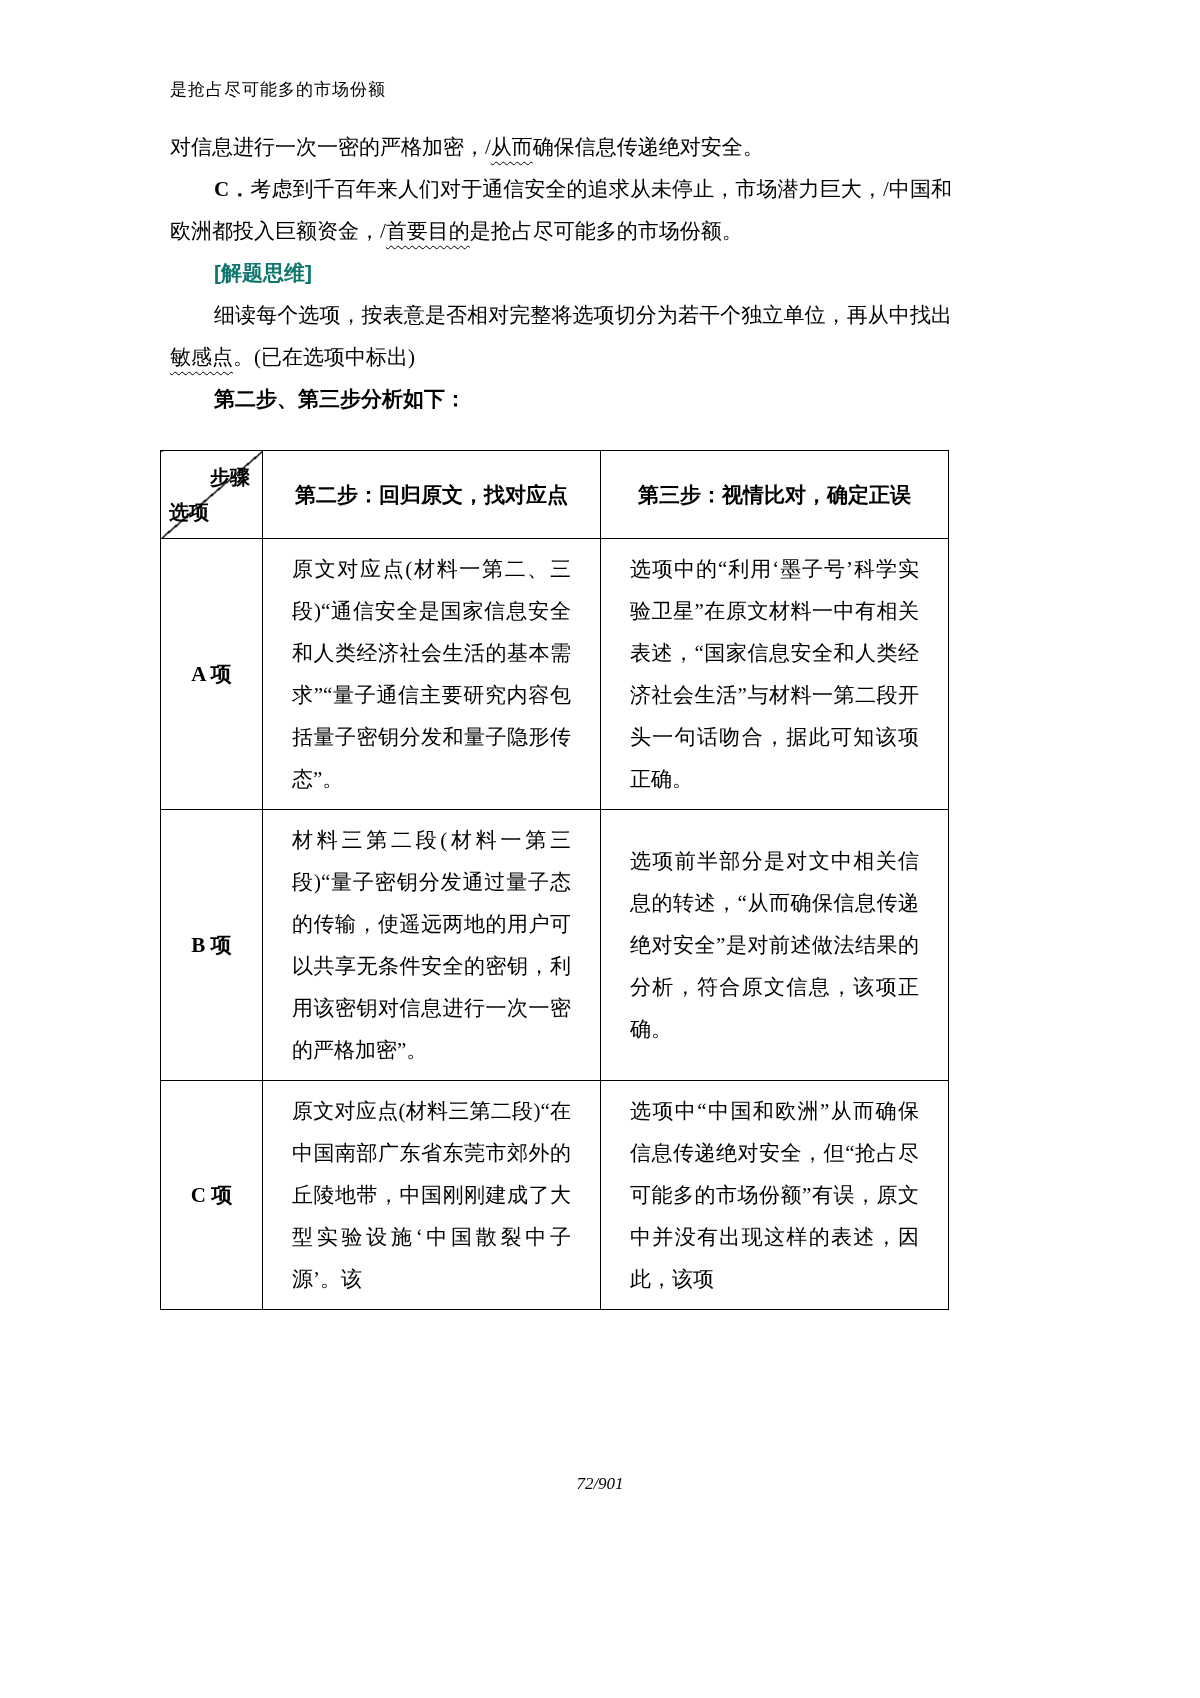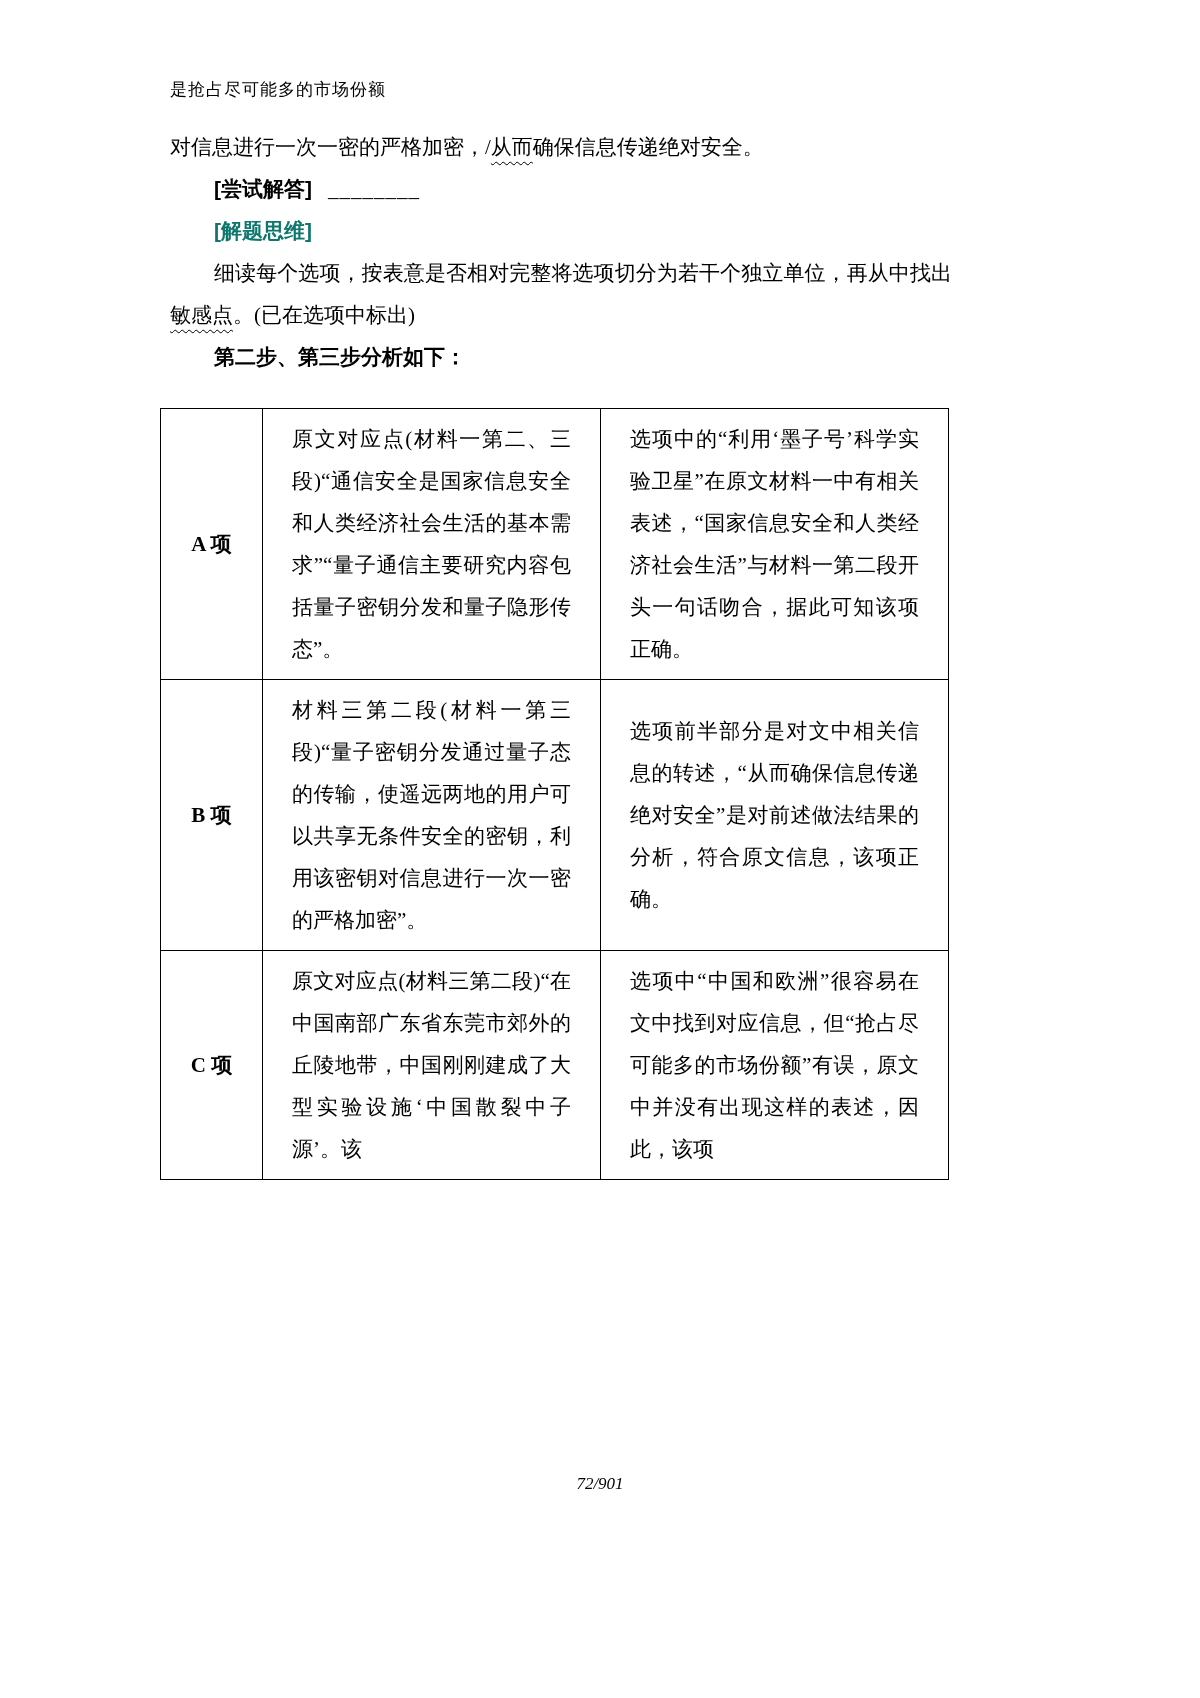--- a/index.html
+++ b/index.html
@@ -95,52 +95,60 @@
 <body>
 
 <div class="page">
 
   <div class="running-header">是抢占尽可能多的市场份额</div>
 
   <div class="content">
 
     <p class="para"><span>对信息进行一次一密的严格加密，/</span><span class="wavy">从而</span><span>确保信息传递绝对安全。</span></p>
 
+    <p class="para indent"><span class="bold">C．</span><span>考虑到千百年来人们对于通信安全的追求从未停止，市场潜力巨大，/中国和欧洲都投入巨额资金，/</span><span class="wavy">首要目的</span><span>是抢占尽可能多的市场份额。</span></p>
 
 
-    <p class="para indent"><span class="sans-bold">[尝试解答]</span><span class="blank">________</span></p>
 
     <p class="para indent"><span class="sans-bold magenta">[解题思维]</span></p>
 
 
     <p class="para indent"><span>细读每个选项，按表意是否相对完整将选项切分为若干个独立单位，再从中找出</span><span class="wavy">敏感点</span><span>。(已在选项中标出)</span></p>
 
     <p class="para indent sans-bold">第二步、第三步分析如下：</p>
 
     <table class="analysis-table">
       <colgroup>
         <col style="width:102px">
         <col style="width:338px">
         <col style="width:348px">
       </colgroup>
       <tbody>
         <tr>
+          <td class="corner-cell">
+            <span class="corner-top">步骤</span>
+            <span class="corner-bottom">选项</span>
+          </td>
+          <td class="th">第二步：回归原文，找对应点</td>
+          <td class="th">第三步：视情比对，确定正误</td>
+        </tr>
+        <tr>
           <td class="row-label">A 项</td>
           <td class="cell">原文对应点(材料一第二、三段)“通信安全是国家信息安全和人类经济社会生活的基本需求”“量子通信主要研究内容包括量子密钥分发和量子隐形传态”。</td>
           <td class="cell">选项中的“利用‘墨子号’科学实验卫星”在原文材料一中有相关表述，“国家信息安全和人类经济社会生活”与材料一第二段开头一句话吻合，据此可知该项正确。</td>
         </tr>
         <tr>
           <td class="row-label">B 项</td>
           <td class="cell">材料三第二段(材料一第三段)“量子密钥分发通过量子态的传输，使遥远两地的用户可以共享无条件安全的密钥，利用该密钥对信息进行一次一密的严格加密”。</td>
           <td class="cell">选项前半部分是对文中相关信息的转述，“从而确保信息传递绝对安全”是对前述做法结果的分析，符合原文信息，该项正确。</td>
         </tr>
         <tr>
           <td class="row-label">C 项</td>
           <td class="cell">原文对应点(材料三第二段)“在中国南部广东省东莞市郊外的丘陵地带，中国刚刚建成了大型实验设施‘中国散裂中子源’。该</td>
-          <td class="cell">选项中“中国和欧洲”很容易在文中找到对应信息，但“抢占尽可能多的市场份额”有误，原文中并没有出现这样的表述，因此，该项</td>
+          <td class="cell">选项中“中国和欧洲”从而确保信息传递绝对安全，但“抢占尽可能多的市场份额”有误，原文中并没有出现这样的表述，因此，该项</td>
         </tr>
       </tbody>
     </table>
 
   </div>
 
   <div class="page-footer">72/901</div>
 
 </div>
 

